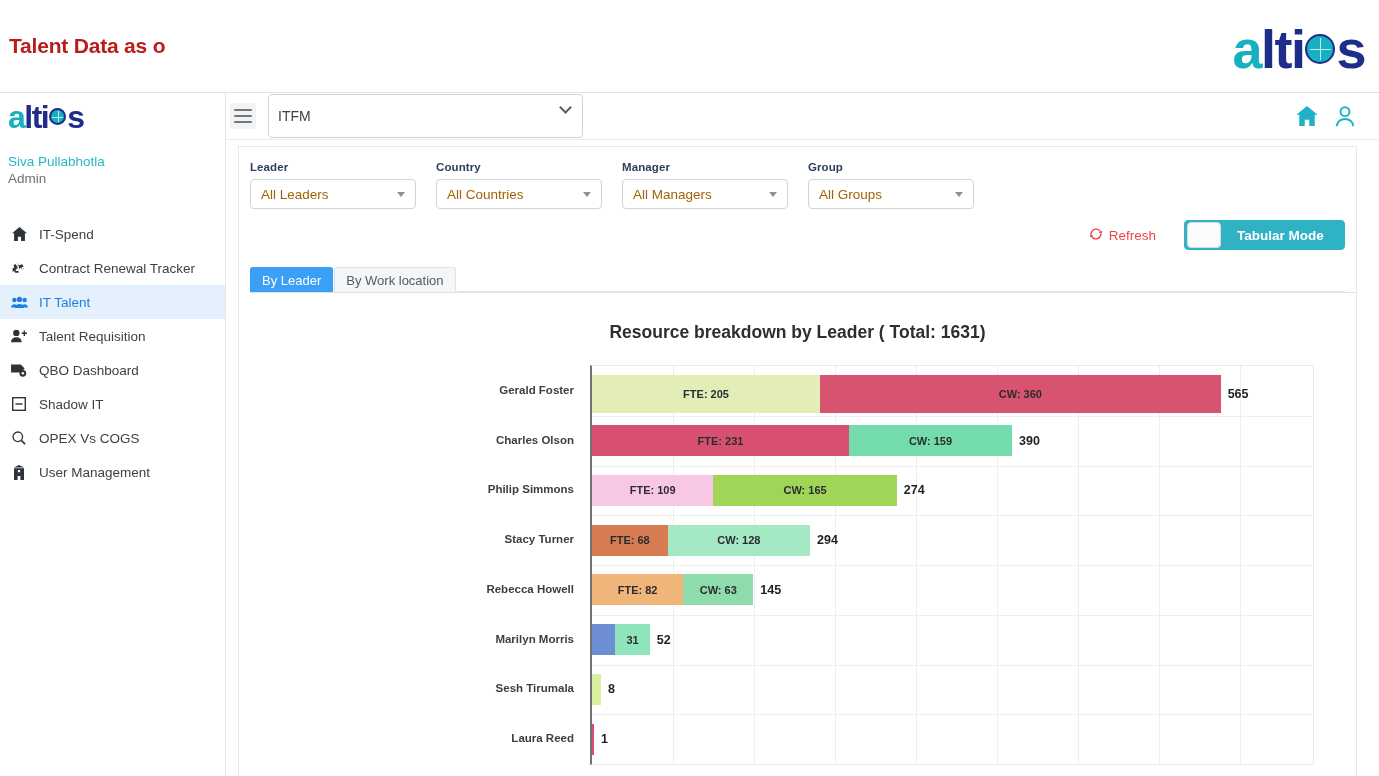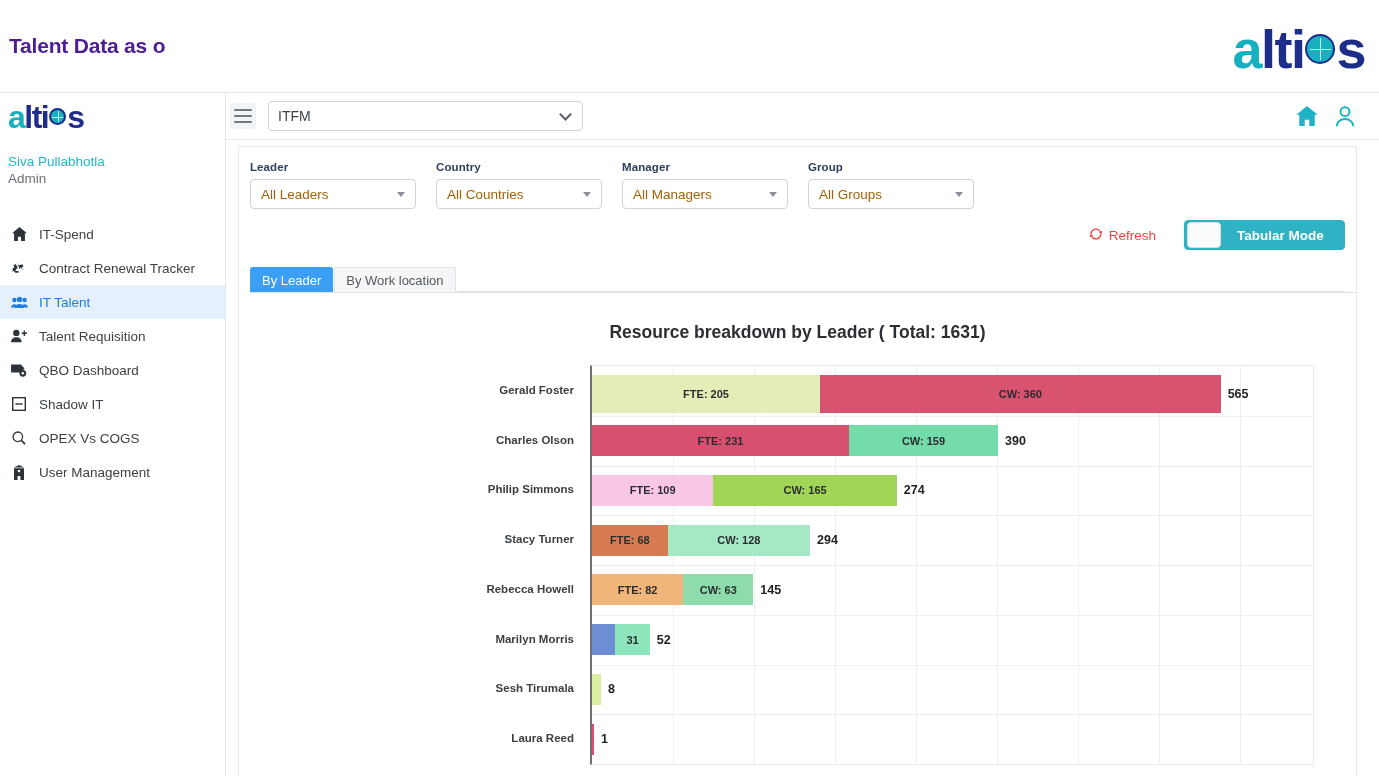--- a/index.html
+++ b/index.html
@@ -15,21 +15,21 @@
     position: relative;
     height: 93px;
     background: #ffffff;
     border-bottom: 1px solid #dfe3e8;
   }
   .banner-title {
     position: absolute;
     left: 9px; top: 34px;
     font-size: 21px;
     font-weight: bold;
-    color: #4c1d95;
+    color: #b91c1c;
     letter-spacing: -0.2px;
   }
   .banner-logo {
     position: absolute;
     right: 14px; top: 22px;
     display: flex; align-items: center;
   }
 
   
   .altios {
@@ -127,21 +127,21 @@
     display: flex; flex-direction: column; justify-content: center; gap: 4px;
     background: #f1f3f4;
     border-radius: 3px;
     padding: 0 4px;
     cursor: pointer;
   }
   .burger span { display:block; height:2px; background:#70777d; border-radius:1px; }
 
   .module-select {
     margin-left: 12px;
-    width: 315px; height: 30px;
+    width: 315px; height: 44px;
     border: 1px solid #ced4da;
     border-radius: 4px;
     background: #fff;
     display: flex; align-items: center;
     padding: 0 9px;
     font-size: 14px;
     color: #3c4247;
     position: relative;
     cursor: pointer;
   }
@@ -562,21 +562,21 @@
             <div class="vgrid" style="left: 567px;"></div>
             <div class="vgrid" style="left: 648px;"></div>
             <div class="bar-row" style="top: 9.375px; height: 38px;">
               <div class="seg" style="width: 228.094px; background: rgb(226, 237, 183);">FTE: 205</div>
               <div class="seg" style="width: 400.556px; background: rgb(215, 83, 111);">CW: 360</div>
               <div class="total">565</div>
             </div>
             <div class="rowline" style="top: 49.75px;"></div>
             <div class="bar-row" style="top: 59.125px; height: 31px;">
               <div class="seg" style="width: 257.023px; background: rgb(215, 80, 111);">FTE: 231</div>
-              <div class="seg" style="width: 149px; background: rgb(116, 220, 171);">CW: 159</div>
+              <div class="seg" style="width: 163px; background: rgb(116, 220, 171);">CW: 159</div>
               <div class="total">390</div>
             </div>
             <div class="rowline" style="top: 99.5px;"></div>
             <div class="bar-row" style="top: 108.875px; height: 31px;">
               <div class="seg" style="width: 121.279px; background: rgb(249, 199, 230);">FTE: 109</div>
               <div class="seg" style="width: 183.588px; background: rgb(160, 213, 87);">CW: 165</div>
               <div class="total">274</div>
             </div>
             <div class="rowline" style="top: 149.25px;"></div>
             <div class="bar-row" style="top: 158.625px; height: 31px;">

